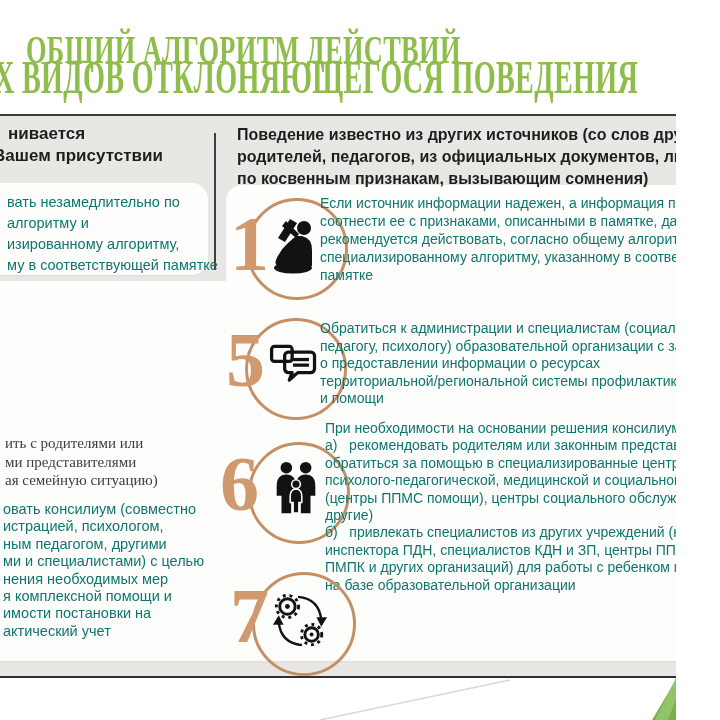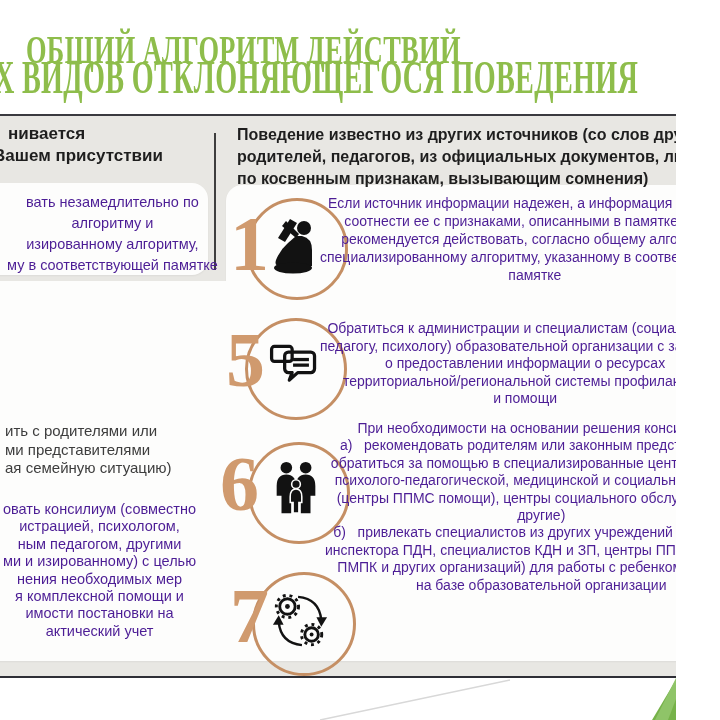--- a/index.html
+++ b/index.html
@@ -23,21 +23,21 @@
   .vdivider{left:214px;top:133px;width:2px;height:137px;background:#3e3e3e;}
   
   .card{background:#fdfdfc;border-radius:16px;box-shadow:0 1px 2px rgba(0,0,0,0.05);}
   .card-left1{left:-28px;top:183px;width:236px;height:92px;}
   .card-step1{left:226px;top:185px;width:520px;height:115px;}
   .panel{left:-28px;top:281px;width:776px;height:380px;border-radius:22px;background:#fdfdfc;box-shadow:0 1px 2px rgba(0,0,0,0.05);}
   
   .colhead{font-weight:bold;color:#1e1e1e;font-size:17px;white-space:pre;}
   .rhead{left:237px;top:124px;font-size:16px;line-height:22px;font-weight:bold;color:#1e1e1e;white-space:pre;}
   
-  .btext{font-size:14px;line-height:17.5px;color:#4c1d95;white-space:pre;text-align:center;}
+  .btext{font-size:14px;line-height:17.5px;color:#0f766e;white-space:pre;}
   .ltext{font-size:15px;line-height:18.5px;color:#3d3d3d;white-space:pre;}
   
   .ring{border:3px solid #c58f64;border-radius:50%;background:transparent;}
   .stepnum{
     font-family:"Liberation Serif",serif;font-weight:bold;color:#d09a6e;
     font-size:78px;line-height:56px;
   }
   .icon svg{display:block;}
 </style>
 </head>
@@ -61,27 +61,27 @@
   <div class="abs panel"></div>
 
   <div class="abs vdivider"></div>
 
   <div class="abs colhead" style="left:8px;top:124px;">нивается</div>
   <div class="abs colhead" style="left:-7px;top:146px;">Вашем присутствии</div>
   <div class="abs btext" style="left:7px;top:192px;font-size:14.5px;line-height:21px;">вать незамедлительно по
 алгоритму и
 изированному алгоритму,
 му в соответствующей памятке</div>
-  <div class="abs ltext" style="left:5px;top:422px;">ить с родителями или
+  <div class="abs ltext" style="left:5px;top:434px;font-family:Liberation Serif, serif;">ить с родителями или
 ми представителями
 ая семейную ситуацию)</div>
   <div class="abs btext" style="left:3px;top:501px;font-size:14.5px;line-height:17.4px;">овать консилиум (совместно
 истрацией, психологом,
 ным педагогом, другими
-ми и изированному) с целью
+ми и специалистами) с целью
 нения необходимых мер
 я комплексной помощи и
 имости постановки на
 актический учет</div>
 
   <div class="abs rhead">Поведение известно из других источников (со слов других детей,
 родителей, педагогов, из официальных документов, либо
 по косвенным признакам, вызывающим сомнения)</div>
 
   <div class="abs ring" style="left:246px;top:198px;width:96px;height:96px;"></div>

